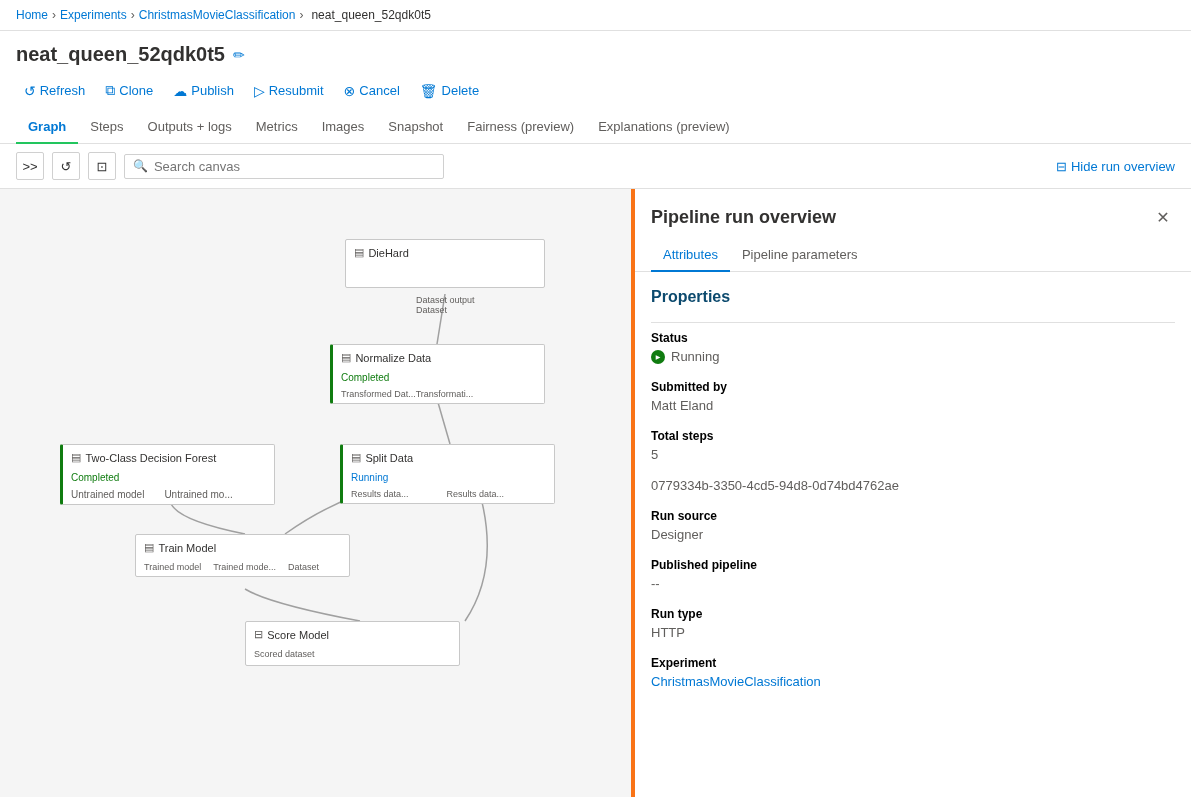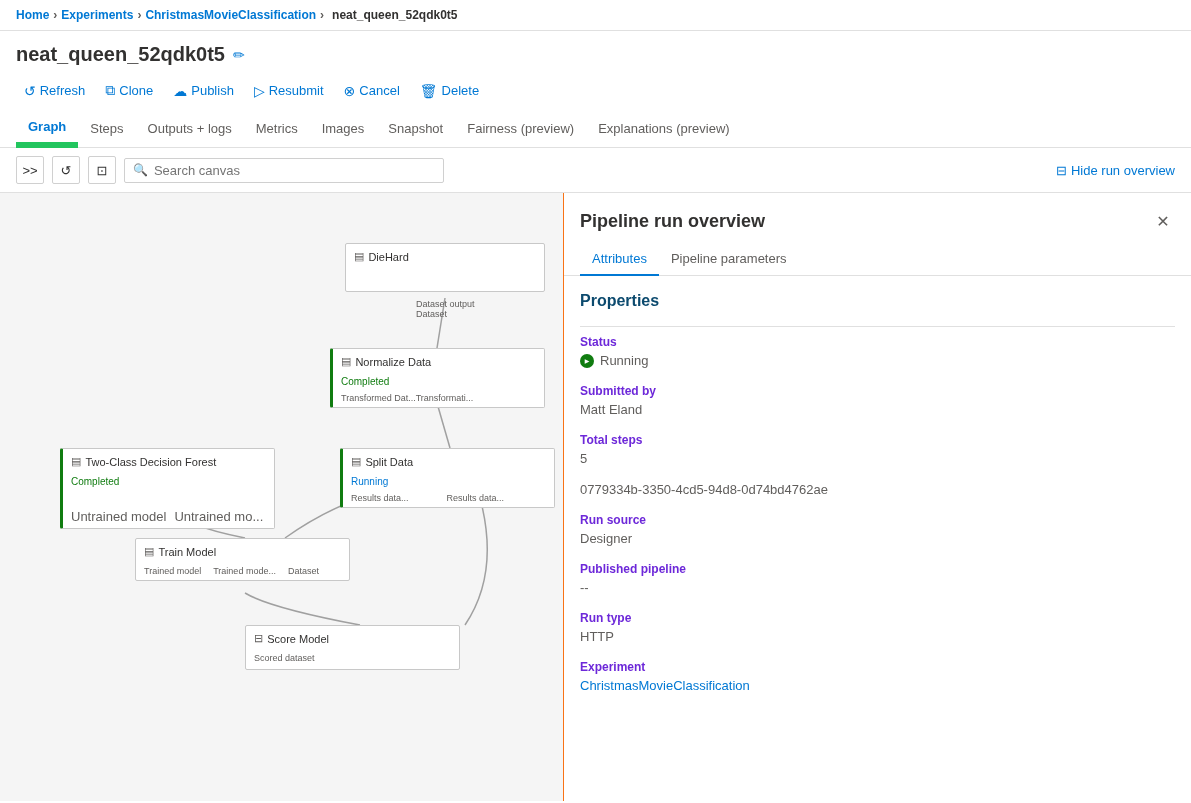--- a/index.html
+++ b/index.html
@@ -1,21 +1,21 @@
 <!DOCTYPE html>
 <html><head>
   <meta charset="utf-8">
   <style>
     * { box-sizing: border-box; margin: 0; padding: 0; }
     body { font-family: 'Segoe UI', Tahoma, Geneva, Verdana, sans-serif; font-size: 13px; color: #333; background: #fff; }
 
     
     .breadcrumb {
       display: flex; align-items: center; padding: 8px 16px;
-      font-size: 12px; color: #0078d4; border-bottom: 1px solid #e0e0e0; font-weight: bold;
+      font-size: 12px; color: #0078d4; border-bottom: 1px solid #e0e0e0;
     }
     .breadcrumb span { color: #605e5c; margin: 0 4px; }
     .breadcrumb a { color: #0078d4; text-decoration: none; }
 
     
     .page-title-row {
       display: flex; align-items: center; padding: 12px 16px 8px;
     }
     .page-title {
       font-size: 20px; font-weight: 600; color: #323130;
@@ -42,21 +42,21 @@
       display: flex; align-items: center;
       border-bottom: 1px solid #e0e0e0;
       padding: 0 16px;
     }
     .tab {
       padding: 8px 12px; cursor: pointer; font-size: 13px;
       color: #605e5c; border-bottom: 2px solid transparent;
       margin-bottom: -1px;
     }
     .tab.active {
-      color: #0078d4; border-bottom: 6px solid #22c55e; font-weight: 600;
+      color: #0078d4; border-bottom: 2px solid #22c55e; font-weight: 600;
     }
 
     
     .canvas-toolbar {
       display: flex; align-items: center; padding: 8px 16px;
       border-bottom: 1px solid #e0e0e0; gap: 8px;
     }
     .canvas-toolbar-btn {
       display: flex; align-items: center; justify-content: center;
       width: 28px; height: 28px; border: 1px solid #d0d0d0;
@@ -109,21 +109,21 @@
     .node.running-border { border-left: 3px solid #107c10; }
     .node-icon { font-size: 11px; color: #605e5c; }
 
     .connector-label {
       position: absolute; font-size: 9px; color: #605e5c;
       white-space: nowrap;
     }
 
     
     .panel {
-      width: 628px; border-left: 1px solid #f97316;
+      width: 560px; border-left: 4px solid #f97316;
       display: flex; flex-direction: column;
       background: #fff; overflow: hidden;
     }
     .panel-header {
       display: flex; align-items: center; justify-content: space-between;
       padding: 16px 16px 12px;
     }
     .panel-title {
       font-size: 18px; font-weight: 600; color: #323130;
     }
@@ -159,21 +159,21 @@
     .properties-title {
       font-size: 16px; font-weight: 600; color: #0c4a6e;
       margin-bottom: 8px; padding-bottom: 16px;
       border-bottom: 1px solid #e0e0e0;
     }
 
     .prop-row {
       margin-bottom: 16px;
     }
     .prop-label {
-      font-size: 12px; font-weight: 600; color: #6d28d9; margin-bottom: 4px;
+      font-size: 12px; font-weight: 600; color: #000000; margin-bottom: 4px;
     }
     .prop-value {
       font-size: 13px; color: #605e5c;
     }
     .prop-value.link { color: #0078d4; cursor: pointer; }
 
     .status-row {
       display: flex; align-items: center; gap: 6px;
     }
     .status-dot {
@@ -314,21 +314,21 @@
           <span>Results data...</span>
       </div>
     </div>
 
     <div class="node completed-border" style="left:60px; top:255px; width:215px;">
       <div class="node-header">
         <span class="node-icon">▤</span>
         <span>Two-Class Decision Forest</span>
       </div>
       <div class="node-status completed">Completed</div>
-      <div style="display:flex; gap:8px; padding: 2px 8px 4px; font-size:13px; color:#605e5c;margin-top:16px;">
+      <div style="display:flex; gap:20px; padding: 2px 8px 4px; font-size:10px; color:#605e5c;">
         <span>Untrained model</span>
           <span>Untrained mo...</span>
       </div>
     </div>
 
     <div class="node" style="left:135px; top:345px; width:215px;">
       <div class="node-header">
         <span class="node-icon">▤</span>
         <span>Train Model</span>
       </div>

